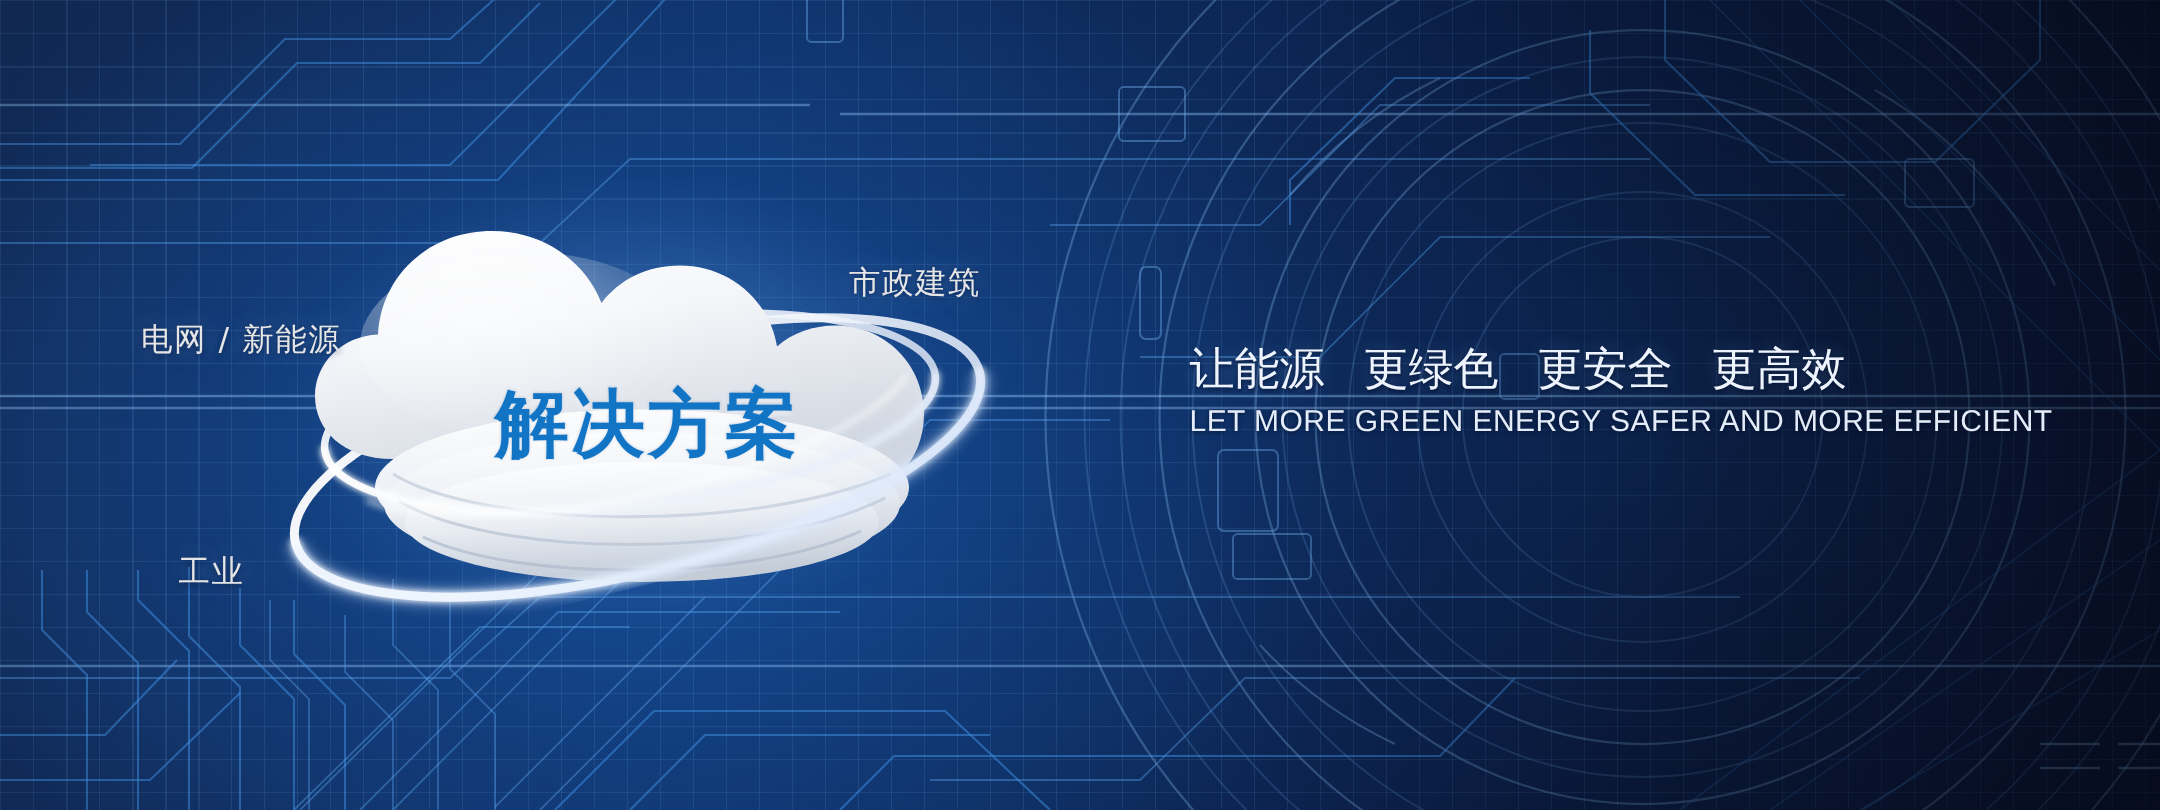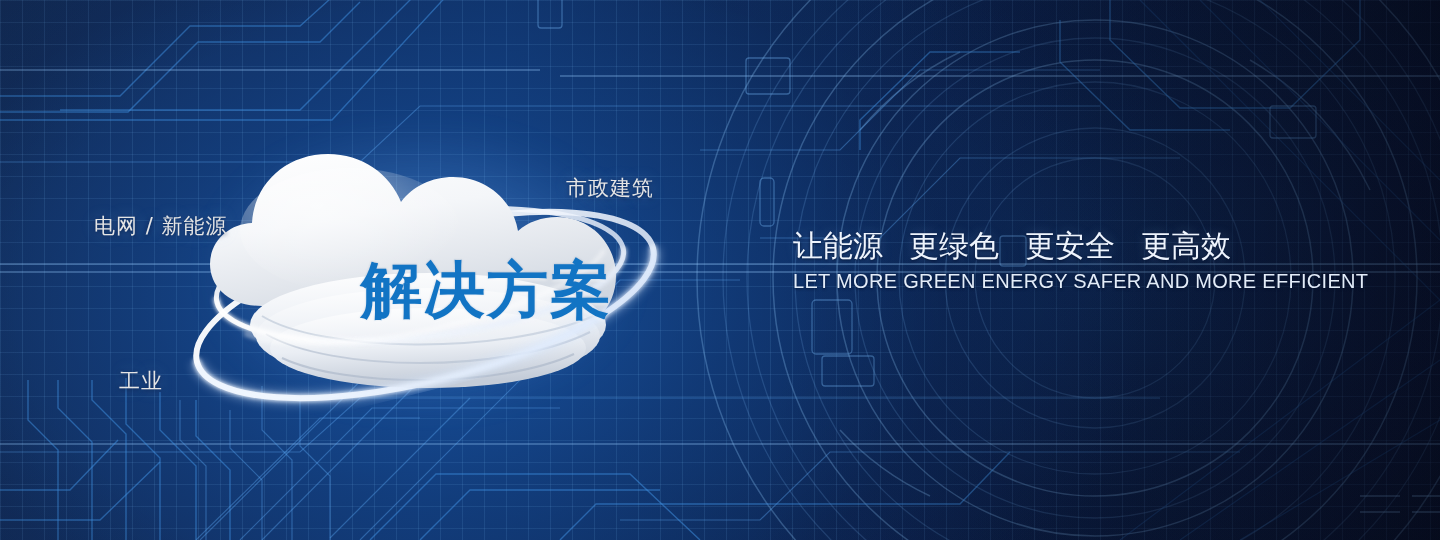--- a/index.html
+++ b/index.html
@@ -47,25 +47,24 @@
     background:radial-gradient(ellipse at 50% 50%, rgba(180,215,255,0.30) 0%, rgba(120,175,240,0.12) 50%, rgba(80,140,220,0) 75%);
     filter:blur(14px);
   }
   
   .cnLabel{
     position:absolute;color:#e5e5e5;font-size:21px;letter-spacing:1px;
     text-shadow:0 1px 4px rgba(0,20,60,.75),0 0 14px rgba(150,200,255,.35);
     white-space:nowrap;font-family:"DejaVu Sans","Liberation Sans",sans-serif;
   }
   #title{
-    position:absolute;left:330px;top:250px;font-size:61px;font-weight:bold;
+    position:absolute;left:330px;top:250px;font-size:49px;font-weight:bold;
     color:#1274c4;letter-spacing:2px;white-space:nowrap;
     font-family:"DejaVu Sans","Liberation Sans",sans-serif;
     text-shadow:0 2px 3px rgba(255,255,255,.55), 0 0 2px rgba(10,70,140,.35);
-    margin-left:31px;
   }
   #tagline{
     position:absolute;left:793px;top:226px;white-space:nowrap;
     font-size:30px;color:#eef4fd;letter-spacing:0px;
     font-family:"DejaVu Sans","Liberation Sans",sans-serif;
     text-shadow:0 1px 3px rgba(0,15,45,.8),0 0 12px rgba(140,195,255,.28);
   }
   #tagline .sp{display:inline-block;width:26px;}
   #subtagline{
     position:absolute;left:793px;top:270px;white-space:nowrap;

